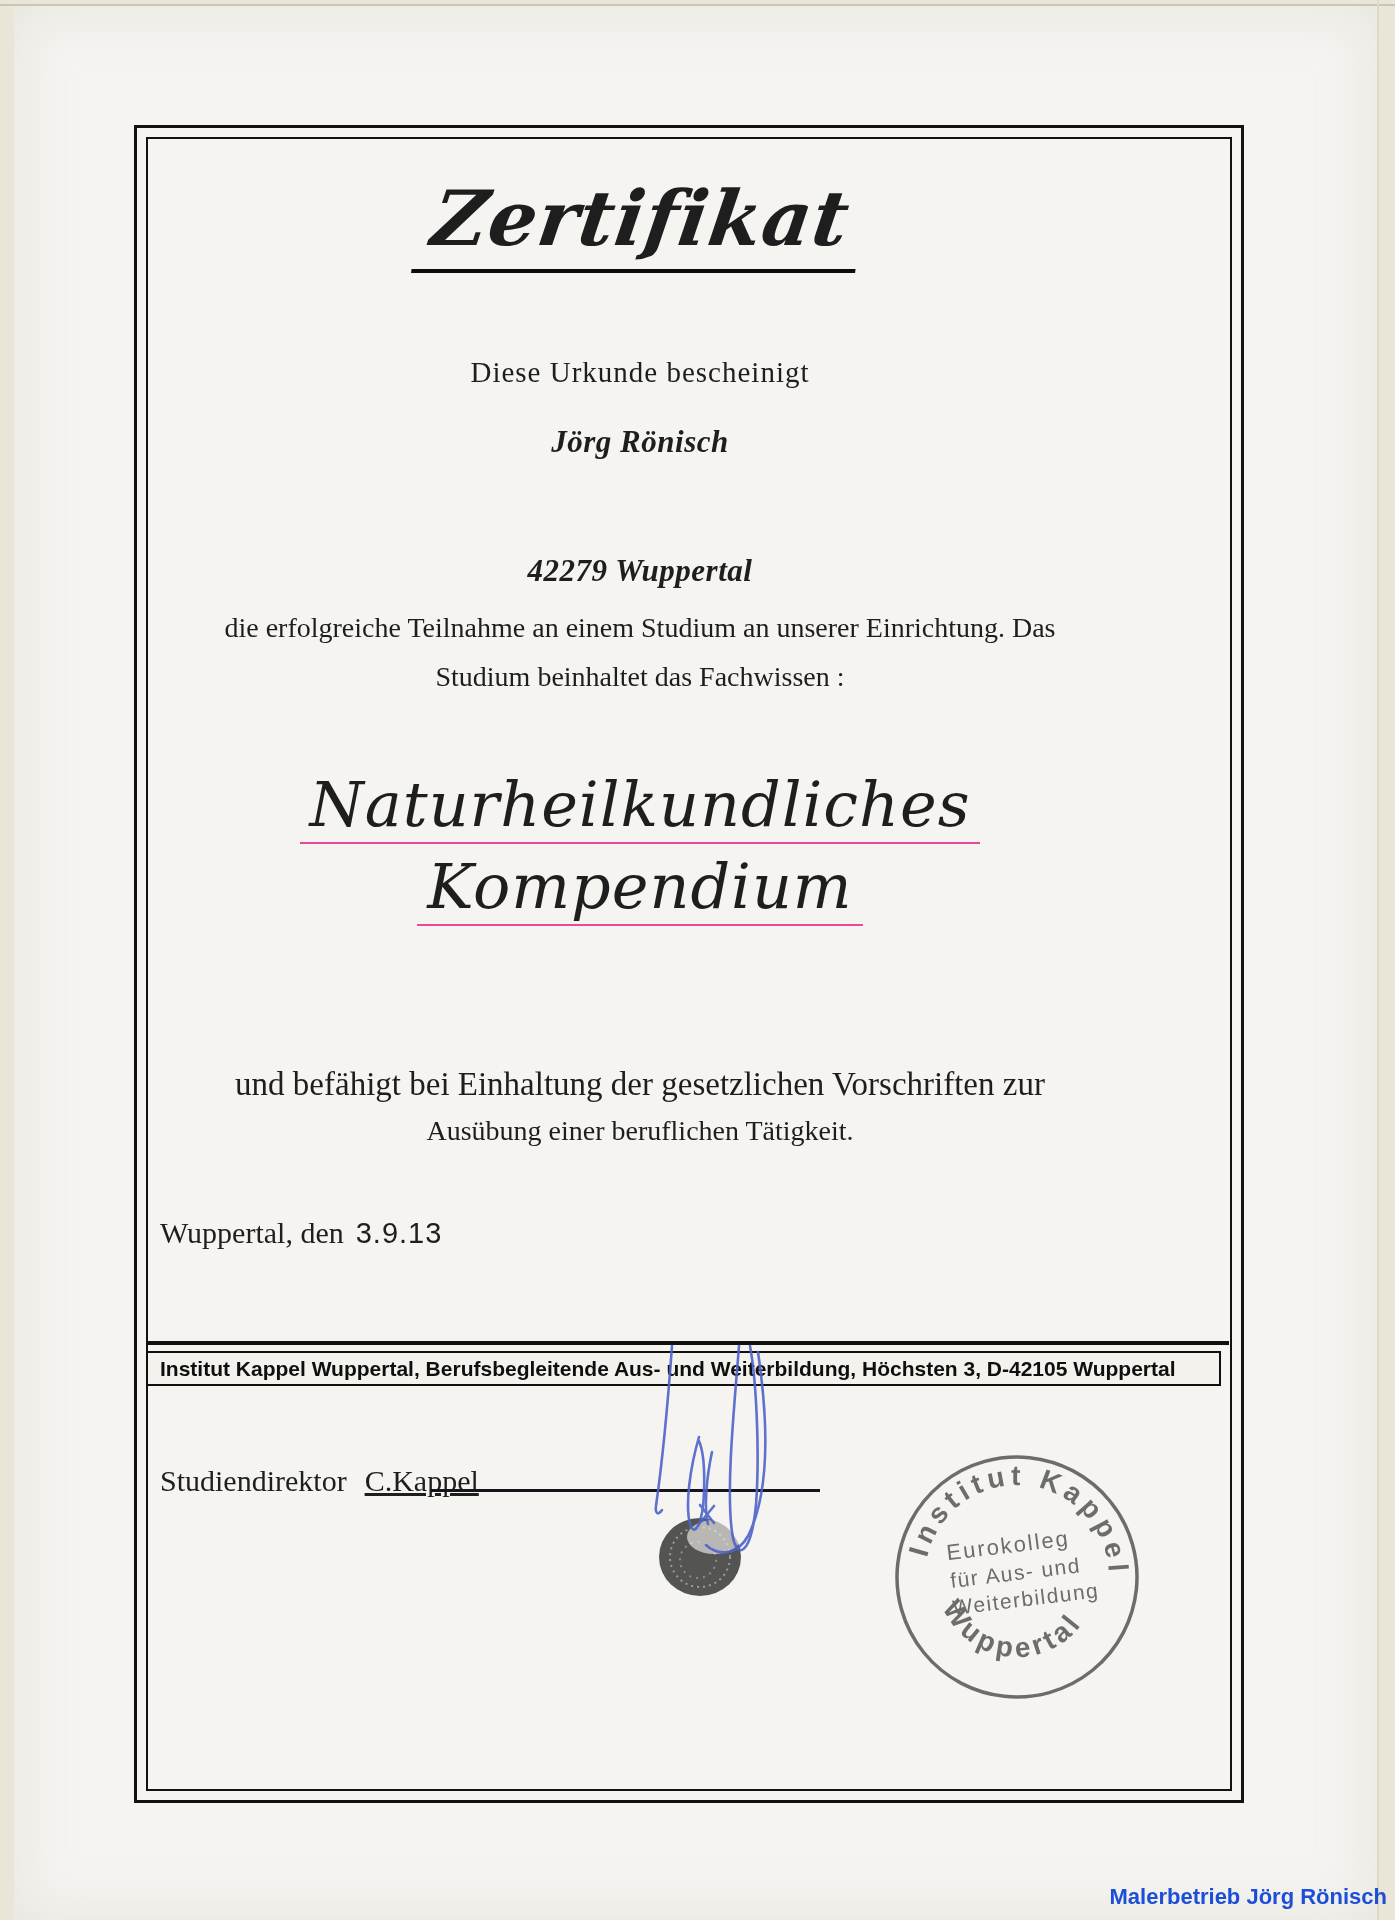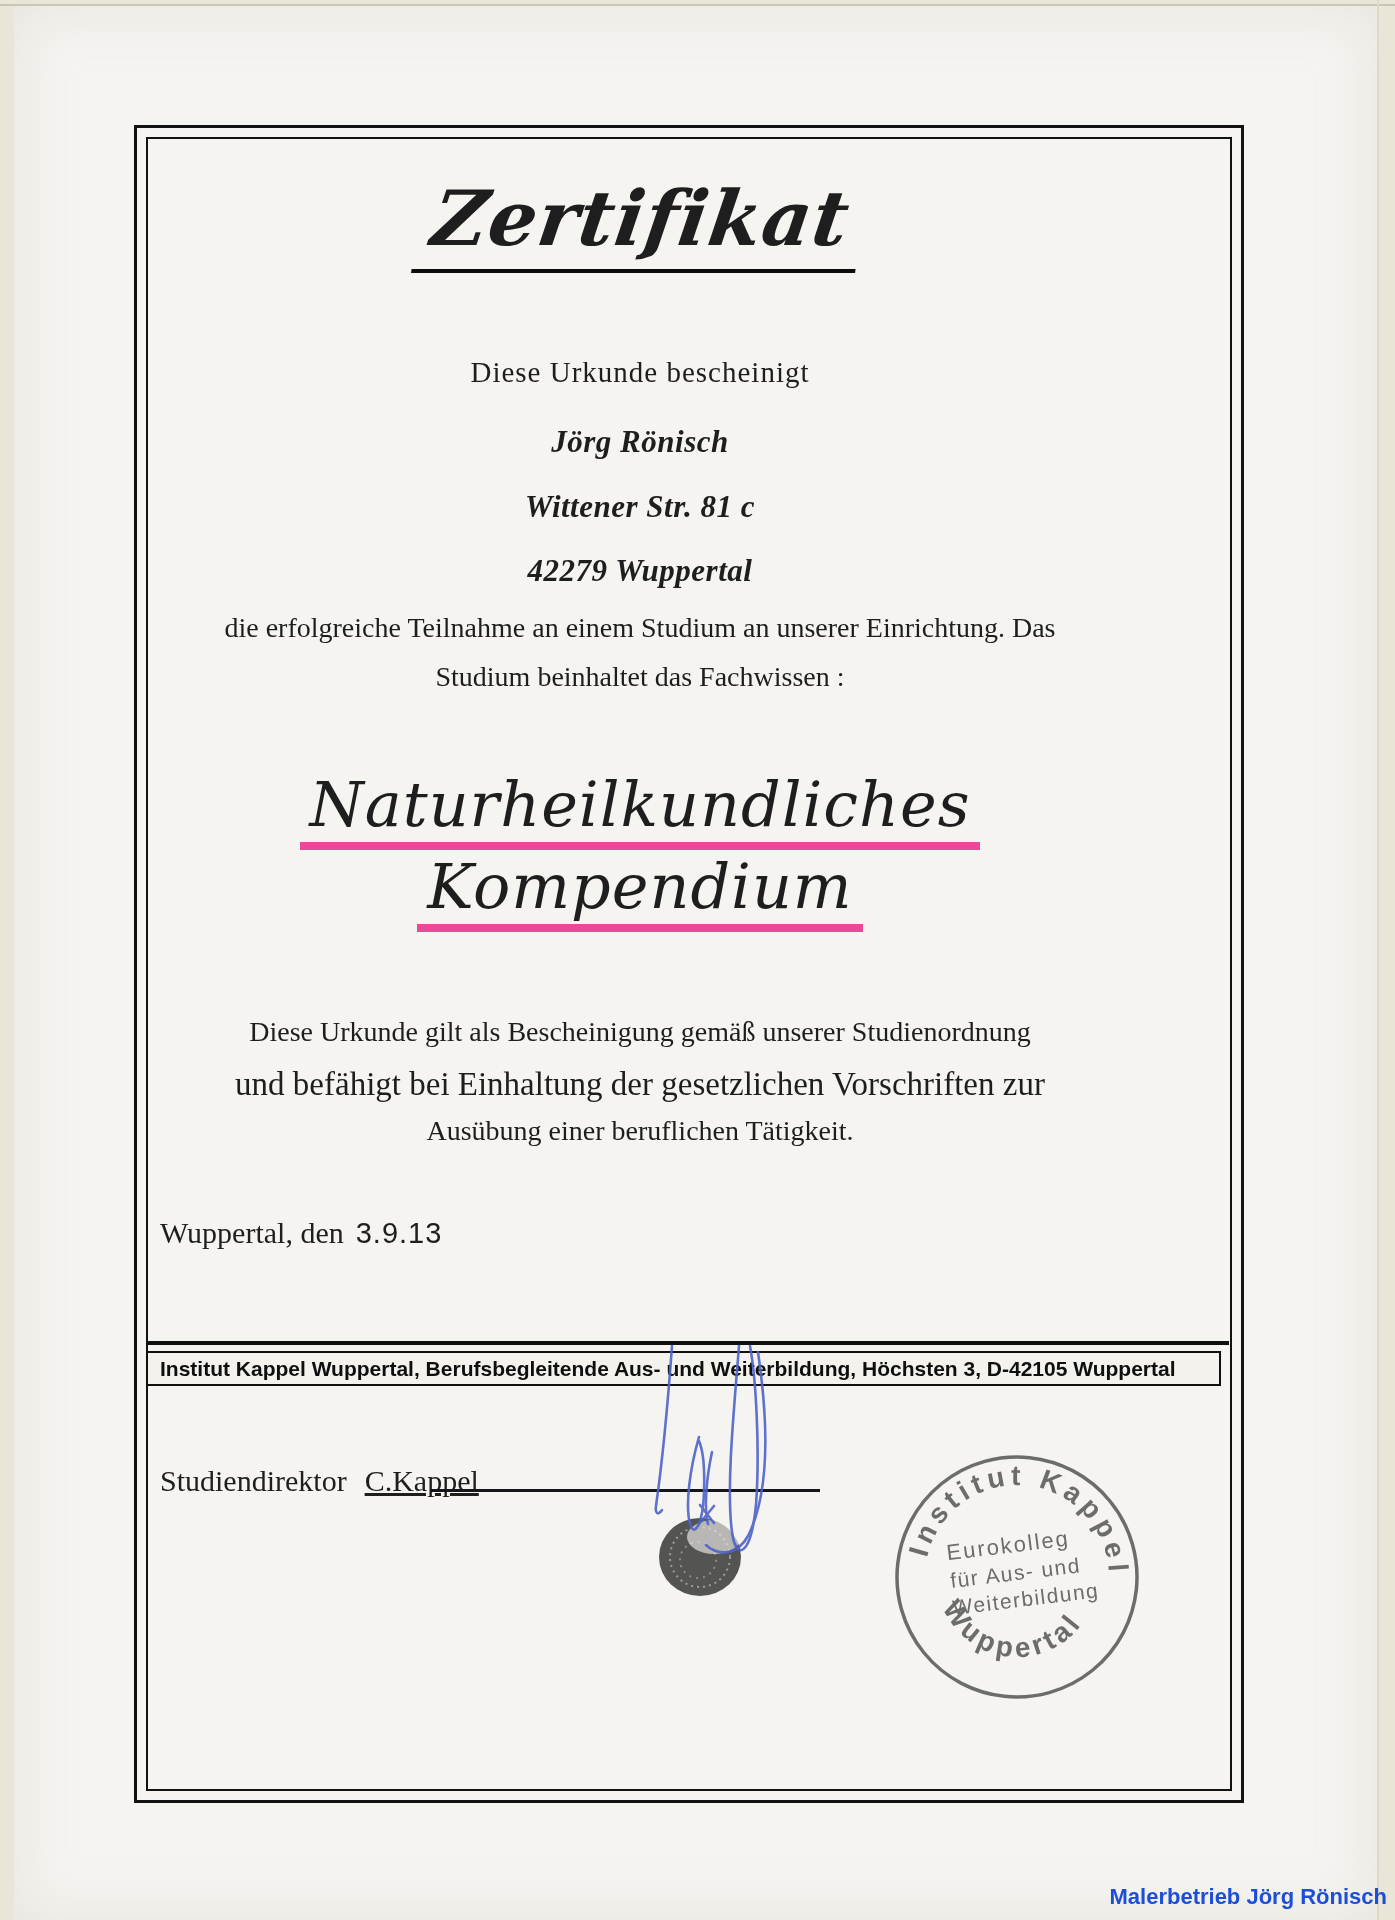--- a/index.html
+++ b/index.html
@@ -21,21 +21,21 @@
   .intro{top:356px;font-size:29px;letter-spacing:1px;}
   .recipient{font-style:italic;font-weight:bold;font-size:31px;letter-spacing:.5px;}
   .r-name{top:424px;}
   .r-street{top:489px;}
   .r-city{top:553px;}
   .body1a{top:612px;font-size:28px;}
   .body1b{top:661px;font-size:28px;}
   .subject{font-family:"DejaVu Serif",serif;font-style:italic;font-size:62px;letter-spacing:1px;}
   .subj1{top:768px;}
   .subj2{top:850px;}
-  .subject span{display:inline-block;border-bottom:8px solid #ec4899;padding:0 10px 1px 10px;}
+  .subject span{display:inline-block;border-bottom:2px solid #ec4899;padding:0 10px 1px 10px;}
   .body2a{top:1016px;font-size:28px;}
   .body2b{top:1066px;font-size:33px;}
   .body2c{top:1115px;font-size:28px;}
   .dateline{top:1216px;left:160px;font-size:30px;}
   .dateval{font-family:"Liberation Sans",sans-serif;font-size:29px;font-weight:500;margin-left:12px;letter-spacing:1px;}
   .inst-rule{position:absolute;left:146px;top:1341px;width:1083px;height:4px;background:#101010;}
   .inst-bar{position:absolute;left:146px;top:1351px;width:1059px;height:31px;
             border:2px solid #101010;background:#f3f2ed;
             font-family:"Liberation Sans",sans-serif;font-weight:bold;font-size:21px;
             color:#0f0f0f;line-height:31px;padding-left:12px;white-space:nowrap;}
@@ -58,34 +58,32 @@
     <div class="frame-inner"></div>
   </div>
 
   <div class="line centered title">
     <span>Zertifikat</span>
   </div>
 
   <div class="line centered recipient r-name">Jörg Rönisch</div>
 
   <div class="line centered intro">Diese Urkunde bescheinigt</div>
-  <div class="line centered recipient r-street">Wittener Str. 81 c</div>
   <div class="line centered recipient r-city">42279 Wuppertal</div>
 
   <div class="line centered body1b">Studium beinhaltet das Fachwissen :</div>
   <div class="line centered body1a">die erfolgreiche Teilnahme an einem Studium an unserer Einrichtung. Das</div>
 
   <div class="line centered subject subj1">
     <span>Naturheilkundliches</span>
   </div>
   <div class="line centered subject subj2">
     <span>Kompendium</span>
   </div>
 
-  <div class="line centered body2a">Diese Urkunde gilt als Bescheinigung gemäß unserer Studienordnung</div>
   <div class="line centered body2b">und befähigt bei Einhaltung der gesetzlichen Vorschriften zur</div>
   <div class="line centered body2c">Ausübung einer beruflichen Tätigkeit.</div>
 
   <div class="line dateline">
     <span>Wuppertal, den</span><span class="dateval">3.9.13</span>
   </div>
 
   <div class="inst-rule"></div>
   <div class="inst-bar">Institut Kappel Wuppertal, Berufsbegleitende Aus- und Weiterbildung, Höchsten 3, D-42105 Wuppertal</div>
 

